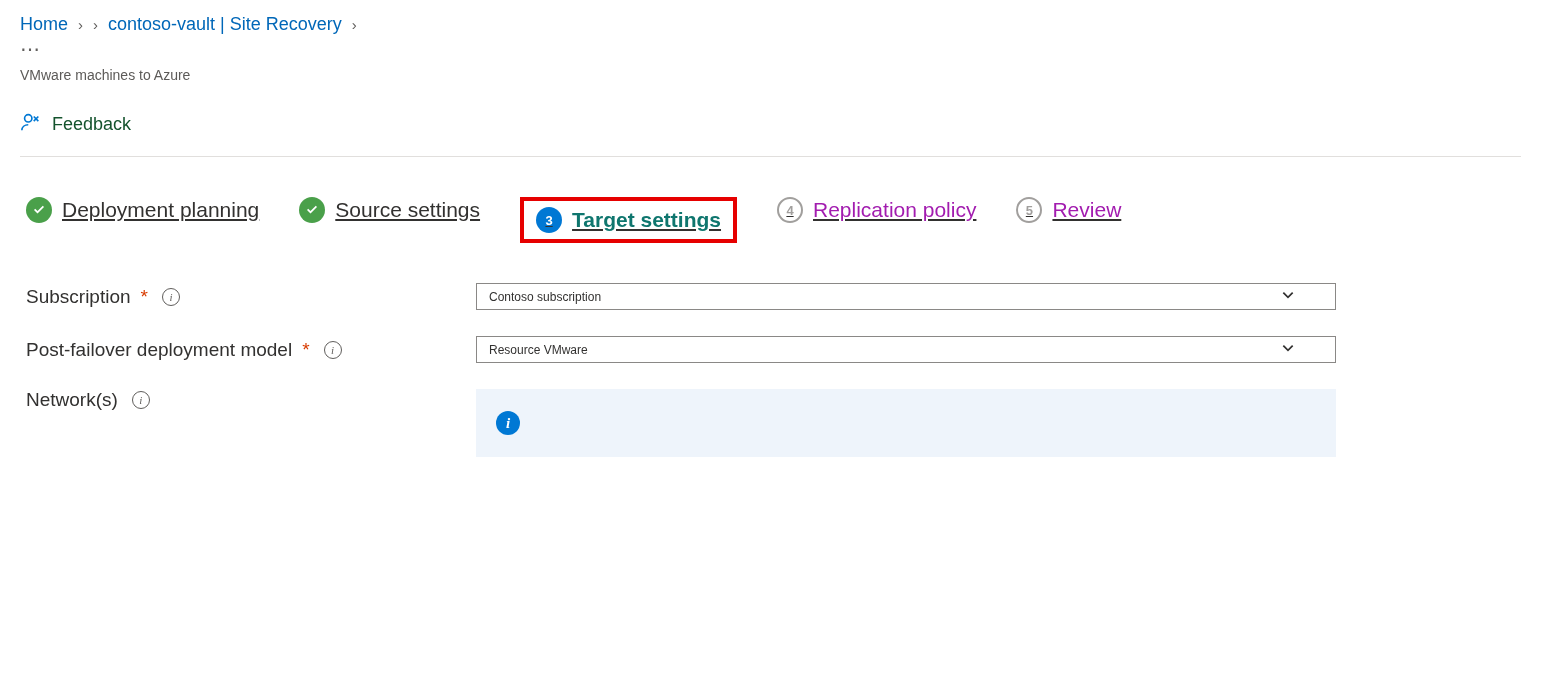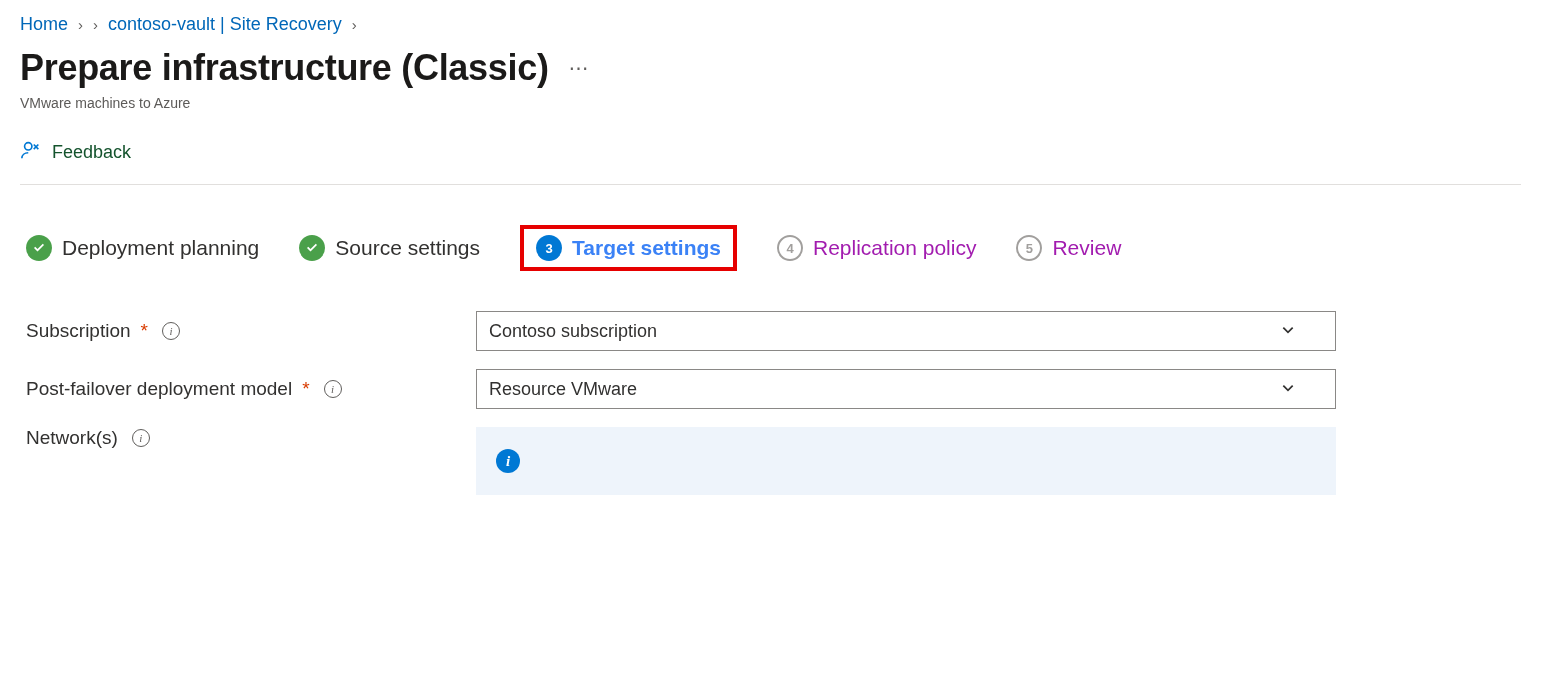--- a/index.html
+++ b/index.html
@@ -7,21 +7,21 @@
       font-family: "Segoe UI", -apple-system, BlinkMacSystemFont, sans-serif;
       background: #ffffff;
       color: #323130;
       font-size: 14px;
       padding: 14px 20px;
     }
     .breadcrumb {
       display: flex;
       align-items: center;
       gap: 10px;
-      margin-bottom: 12px;
+      margin-bottom: 2px;
       font-size: 18px;
     }
     .breadcrumb a {
       color: #0067b8;
       text-decoration: none;
       cursor: pointer;
     }
     .chev {
       color: #605e5c;
       font-size: 15px;
@@ -59,71 +59,72 @@
       padding-bottom: 18px;
     }
     .feedback svg { width: 22px; height: 22px; }
     .divider {
       height: 1px;
       background: #e1dfdd;
       margin-bottom: 40px;
     }
     .steps {
       display: flex;
-      align-items: center;
+      align-items: flex-start;
       gap: 40px;
       margin-bottom: 40px;
       padding-left: 6px;
+      text-decoration: underline;
     }
     .step {
       display: flex;
       align-items: center;
       gap: 10px;
       font-size: 21px;
     }
     .step.done .step-label { color: #323130; font-weight: 400; }
     .step.current { border: 4px solid #e60000; padding: 6px 12px; }
-    .step.current .step-label { color: #3b82f6; font-weight: 700; }
+    .step.current .step-label { color: #0f766e; font-weight: 700; }
     .step.pending .step-label { color: #a21caf; }
     .step-circle {
       width: 26px; height: 26px; border-radius: 50%;
       display: flex; align-items: center; justify-content: center;
       font-size: 13px; font-weight: 600;
     }
     .step.done .step-circle { background: #4aa04a; color: #fff; }
     .step.current .step-circle { background: #0078d4; color: #fff; }
     .step.pending .step-circle { border: 2px solid #a19f9d; color: #a19f9d; background: #fff; }
     .check svg { width: 16px; height: 16px; fill: #fff; display: block; }
     .form-row {
       display: flex;
       align-items: center;
-      margin-bottom: 18px;
+      margin-bottom: 26px;
       padding-left: 6px;
     }
     .form-label-col { width: 450px; display: flex; align-items: center; gap: 6px; font-size: 19px; }
     .req { color: #d83b01; margin-left: 4px; }
     .info-icon {
       width: 18px; height: 18px; border-radius: 50%; border: 1.5px solid #605e5c;
       display: inline-flex; align-items: center; justify-content: center;
       font-size: 11px; color: #605e5c; font-family: Georgia, serif; font-style: italic;
       margin-left: 8px; cursor: pointer;
     }
     .form-control-col { flex: 0 0 860px; max-width: 860px; }
     .select {
       width: 100%;
       border: 1px solid #8a8886;
       padding: 8px 40px 8px 12px;
-      font-size: 18px;
+      font-size: 12px;
       background: #fff;
       position: relative;
       cursor: pointer;
       display: flex;
       align-items: center;
       justify-content: space-between;
-      height: 40px;
+      height: 27px;
     }
     .select .caret svg { width: 14px; height: 14px; }
     .info-banner {
       background: #eef4fb;
       padding: 22px 20px;
       display: flex;
       align-items: center;
       gap: 16px;
       font-size: 18px;
     }
@@ -138,21 +139,20 @@
 
 <nav class="breadcrumb">
   <a>Home</a>
   <span class="chev">›</span>
   <span class="chev">›</span>
   <a>contoso-vault | Site Recovery</a>
   <span class="chev">›</span>
 </nav>
 
 <div class="page-title-row">
-  <h1 class="page-title">Prepare infrastructure (Classic)</h1>
   <span class="ellipsis">⋯</span>
 </div>
 <div class="subtitle">VMware machines to Azure</div>
 
 <div class="feedback">
   <span>
     <svg viewBox="0 0 24 24" fill="none" stroke="#0078d4" stroke-width="1.8">
       <circle cx="9" cy="8" r="4"></circle>
       <path d="M2 21c0-3.5 3-6 7-6"></path>
       <path d="M15 6l5 5"></path>

